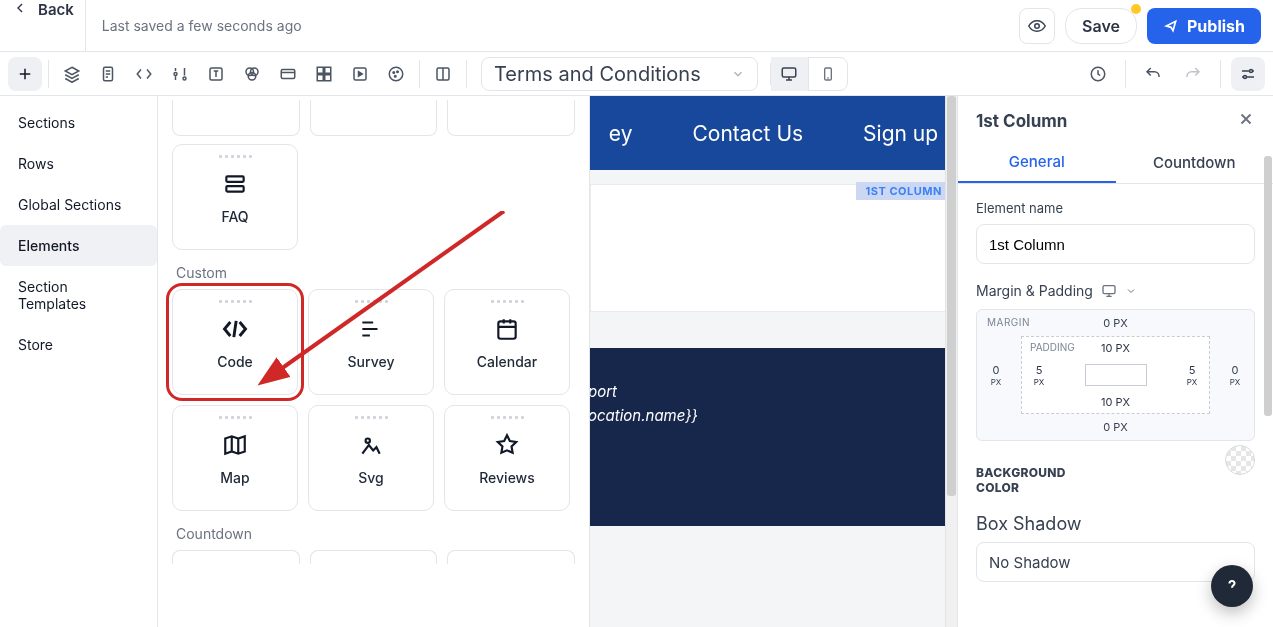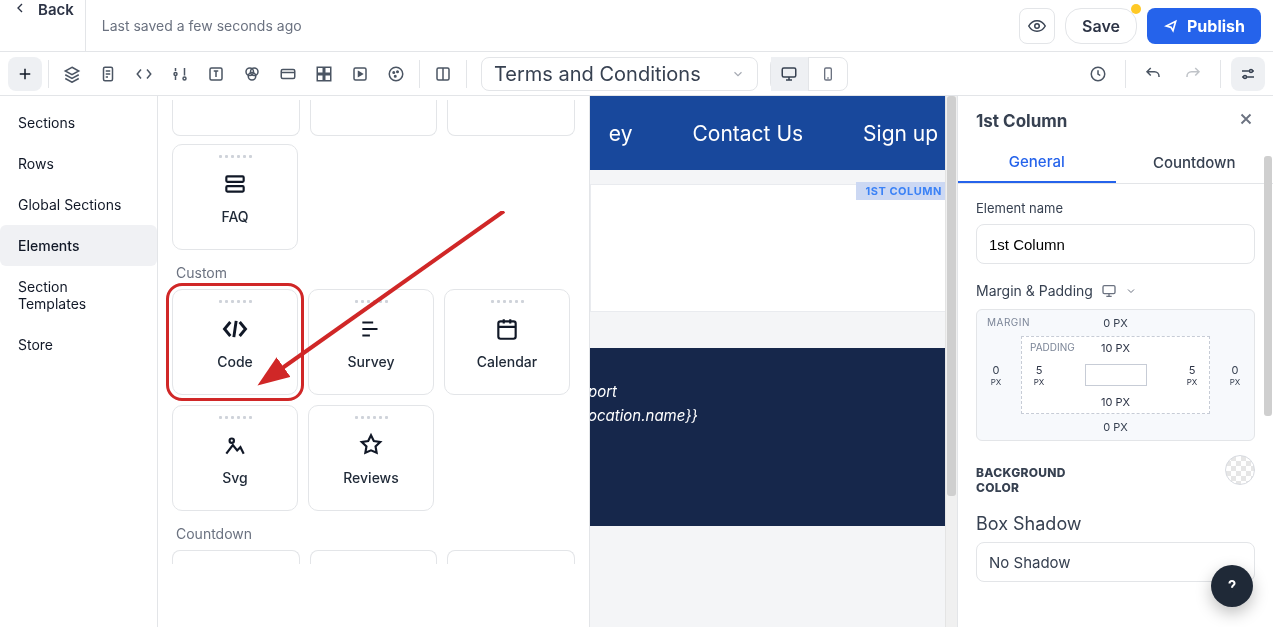--- a/index.html
+++ b/index.html
@@ -106,21 +106,21 @@
   .padbox{position:absolute;left:44px;right:44px;top:26px;bottom:26px;border:1px dashed #c7ccd6;background:#fff}
   .padbox .pb-label{position:absolute;top:4px;left:8px;font-size:10px;color:#7b8597}
   .padbox .pt,.padbox .pb{position:absolute;left:0;right:0;text-align:center;font-size:11px}
   .padbox .pt{top:4px}.padbox .pb{bottom:4px}
   .padbox .pl,.padbox .pr{position:absolute;top:50%;transform:translateY(-50%);font-size:11px;text-align:center;width:26px}
   .padbox .pl{left:4px}.padbox .pr{right:4px}
   .padbox .pl small,.padbox .pr small{display:block;font-size:8px}
   .padbox .center{position:absolute;left:50%;top:50%;transform:translate(-50%,-50%);width:62px;height:22px;border:1px solid #c7ccd6;background:#fff}
 
   .section-h{font-size:12px;font-weight:800;color:#374151;letter-spacing:.3px;margin-top:20px}
-  .bgrow{display:flex;align-items:center;justify-content:space-between;margin-top:4px}
+  .bgrow{display:flex;justify-content:space-between;margin-top:4px}
   .swatch{width:30px;height:30px;border-radius:50%;border:1px solid #d7dae0;
     background:
       linear-gradient(45deg,#e6e6e6 25%,transparent 25%) 0 0/10px 10px,
       linear-gradient(45deg,transparent 75%,#e6e6e6 75%) 0 0/10px 10px,
       linear-gradient(45deg,transparent 75%,#e6e6e6 75%) 5px 5px/10px 10px,
       linear-gradient(45deg,#e6e6e6 25%,transparent 25%) 5px 5px/10px 10px,
       #fff}
   .bshadow-label{font-size:18px;color:#374151;margin-top:18px}
   .bshadow-sel{margin-top:8px;height:40px;border:1px solid var(--border);border-radius:8px;display:flex;align-items:center;padding:0 12px;font-size:15px;color:#374151}
   .ins-scroll{position:absolute;right:0;top:0;bottom:0;width:10px}
@@ -375,20 +375,36 @@
             </div>
           <div class="cicon">
               <svg width="26" height="26" viewBox="0 0 24 24" fill="none" stroke="#111827" stroke-width="2">
                 <rect x="4" y="5" width="16" height="16" rx="2"></rect>
                 <path d="M4 10h16M9 3v4M15 3v4"></path>
               </svg>
             </div>
           <div class="clabel">Calendar</div>
         </div>
 
+        <div class="card">
+          <div class="grip">
+              <span></span>
+              <span></span>
+              <span></span>
+              <span></span>
+              <span></span>
+              <span></span>
+            </div>
+          <div class="cicon">
+              <svg width="26" height="26" viewBox="0 0 24 24" fill="none" stroke="#111827" stroke-width="2">
+                <path d="M3 6l6-2 6 2 6-2v14l-6 2-6-2-6 2V6zM9 4v14M15 6v14"></path>
+              </svg>
+            </div>
+          <div class="clabel">Map</div>
+        </div>
         <div class="card">
           <div class="grip">
               <span></span>
               <span></span>
               <span></span>
               <span></span>
               <span></span>
               <span></span>
             </div>
           <div class="cicon">

